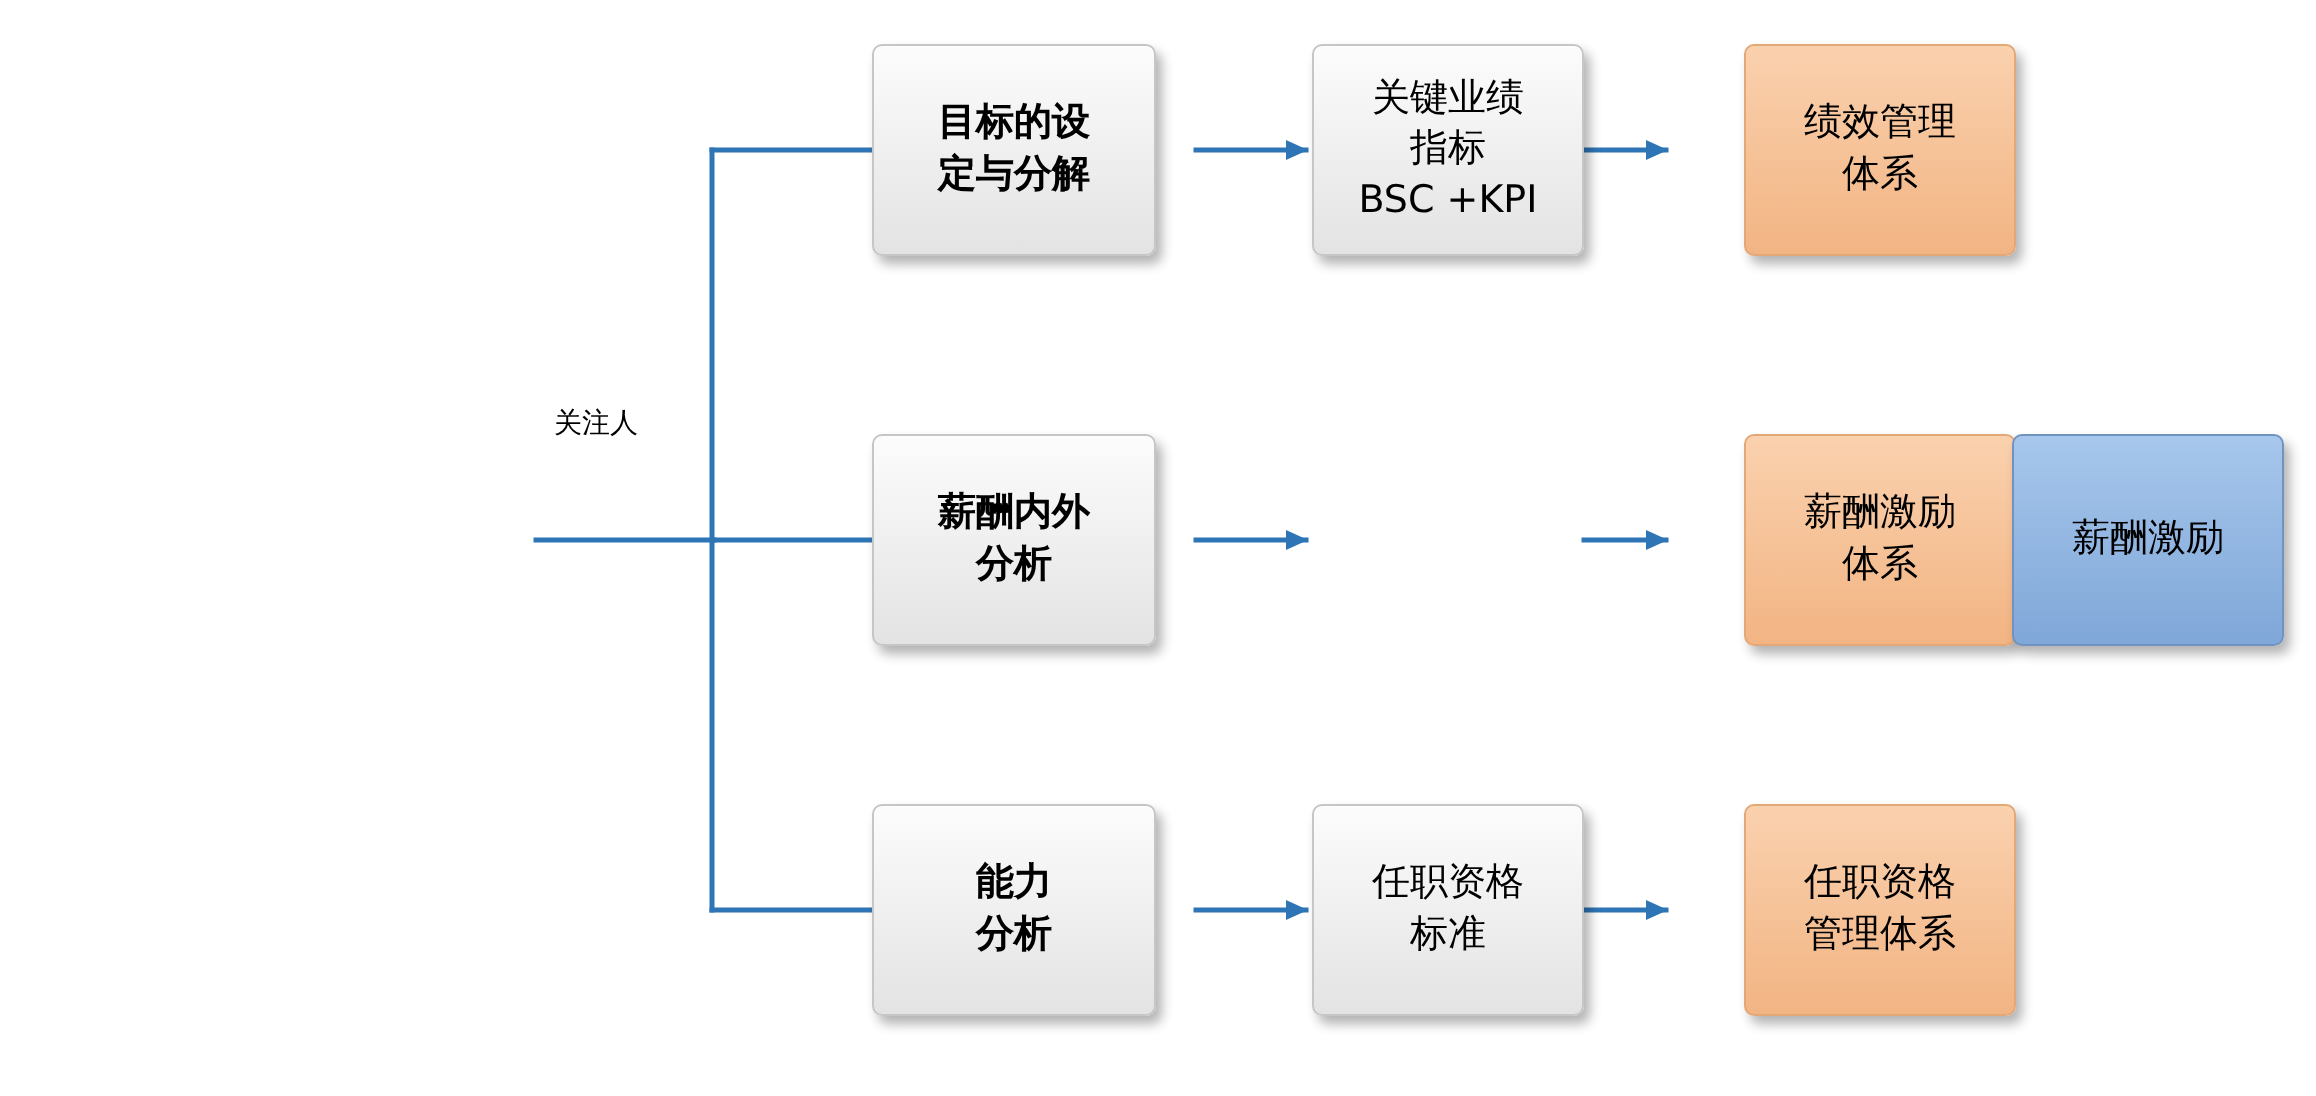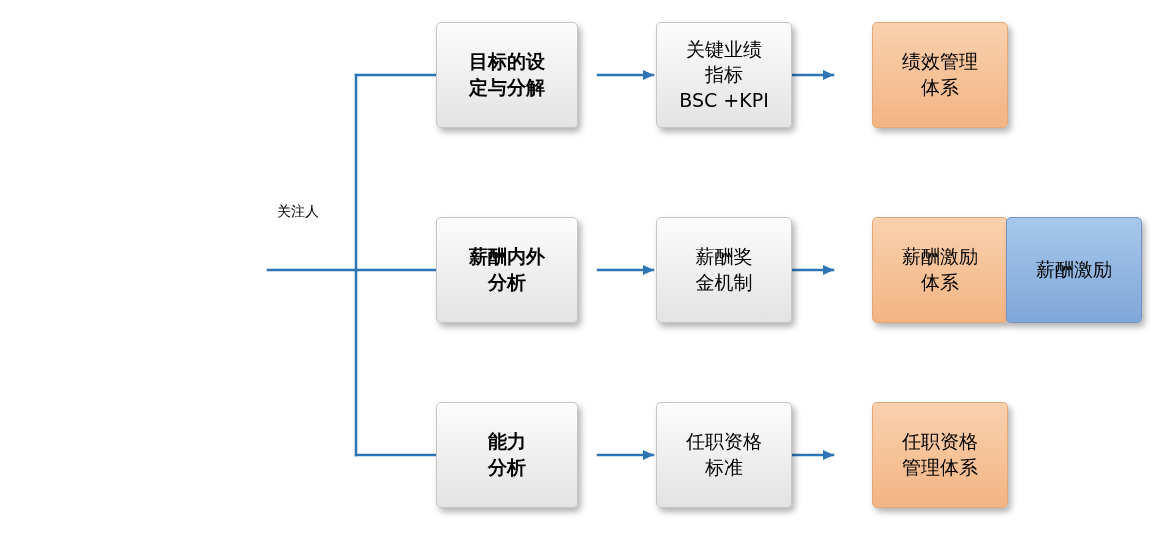--- a/index.html
+++ b/index.html
@@ -133,24 +133,20 @@
   </div>
   <div class="node orange c3 r1">
     <span>绩效管理
 体系</span>
   </div>
 
   <div class="node gray c1 r2">
     <span>薪酬内外
 分析</span>
   </div>
-  <div class="node gray c2 r2">
-    <span>薪酬奖
-金机制</span>
-  </div>
   <div class="node orange c3 r2">
     <span>薪酬激励
 体系</span>
   </div>
   <div class="node blue c4 r2">
     <span>薪酬激励</span>
   </div>
 
   <div class="node gray c1 r3">
     <span>能力

